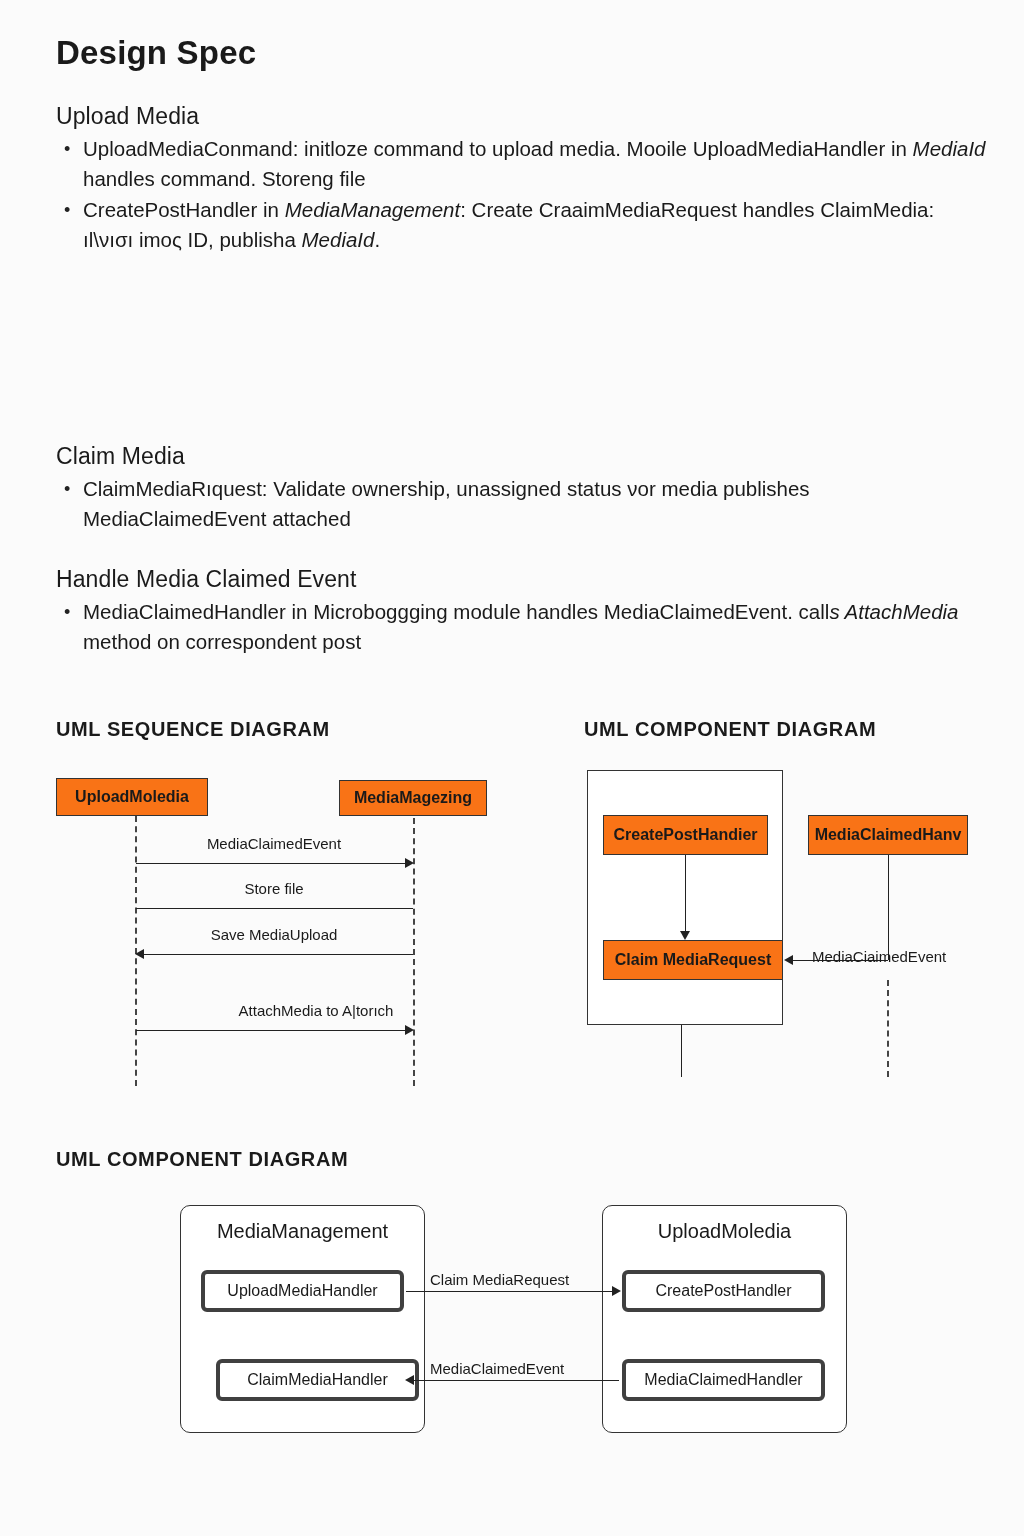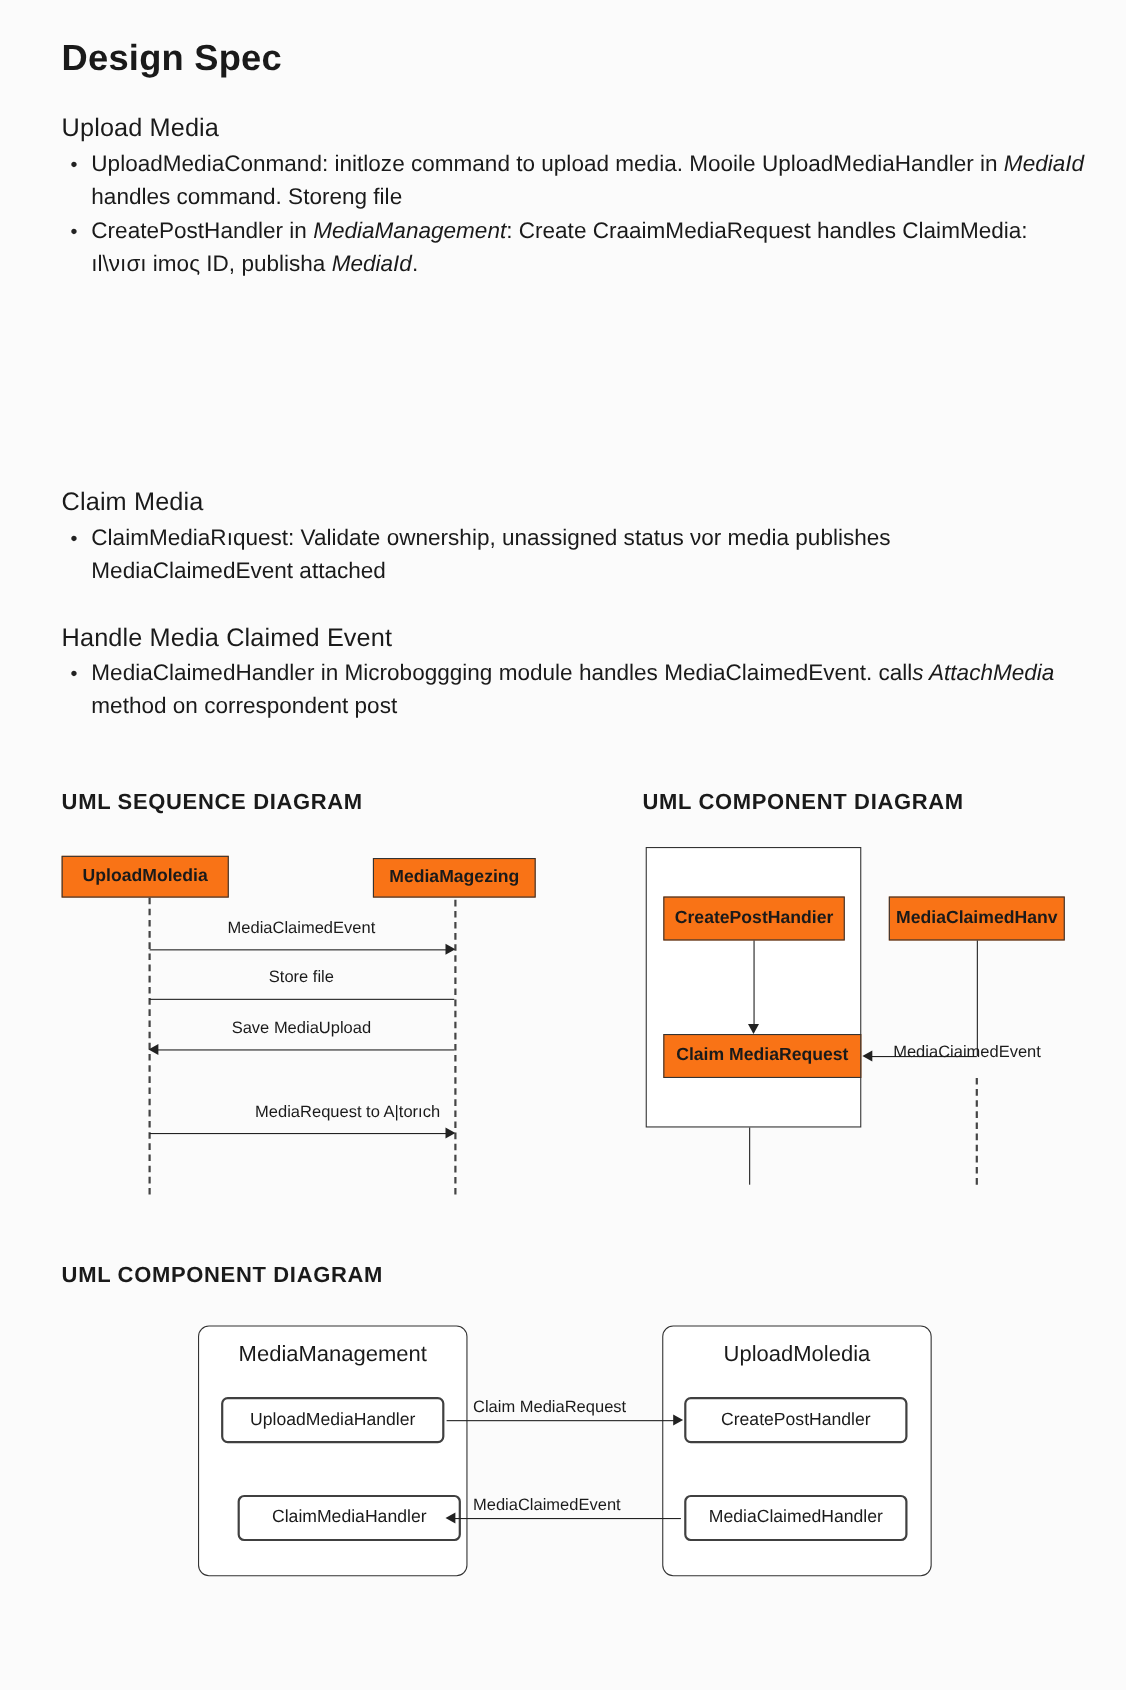--- a/index.html
+++ b/index.html
@@ -159,21 +159,21 @@
   .module-title {
     position: absolute;
     top: 14px;
     left: 0;
     width: 100%;
     text-align: center;
     font-size: 20px;
   }
   .inner-box {
     position: absolute;
-    border: 2px solid #404040;
+    border: 4px solid #404040;
     border-radius: 6px;
     background: #fff;
     font-size: 16px;
     display: flex;
     align-items: center;
     justify-content: center;
     box-sizing: border-box;
   }
 </style>
 </head>
@@ -219,21 +219,21 @@
     <div class="arrow-line" style="left:80px; top:93px; width:272px;"></div>
     <div class="arrow-head-r" style="left:349px; top:88px;"></div>
 
     <div class="msg-label" style="left:79px; top:110px; width:278px;">Store file</div>
     <div class="arrow-line" style="left:80px; top:138px; width:277px;"></div>
 
     <div class="msg-label" style="left:79px; top:156px; width:278px;">Save MediaUpload</div>
     <div class="arrow-line" style="left:85px; top:184px; width:272px;"></div>
     <div class="arrow-head-l" style="left:79px; top:179px;"></div>
 
-    <div class="msg-label" style="left:110px; top:232px; width:300px;">MediaRequest to A|torıch</div>
+    <div class="msg-label" style="left:110px; top:232px; width:300px;">AttachMedia to A|torıch</div>
     <div class="arrow-line" style="left:80px; top:260px; width:272px;"></div>
     <div class="arrow-head-r" style="left:349px; top:255px;"></div>
   </div>
 
   <div class="diagram-title" style="left:584px; top:718px;">UML COMPONENT DIAGRAM</div>
 
   <div class="comp-top">
     <div class="container-box" style="left:7px; top:0px; width:196px; height:255px;"></div>
 
     <div class="node-box" style="left:23px; top:45px; width:165px; height:40px;">CreatePostHandier</div>

